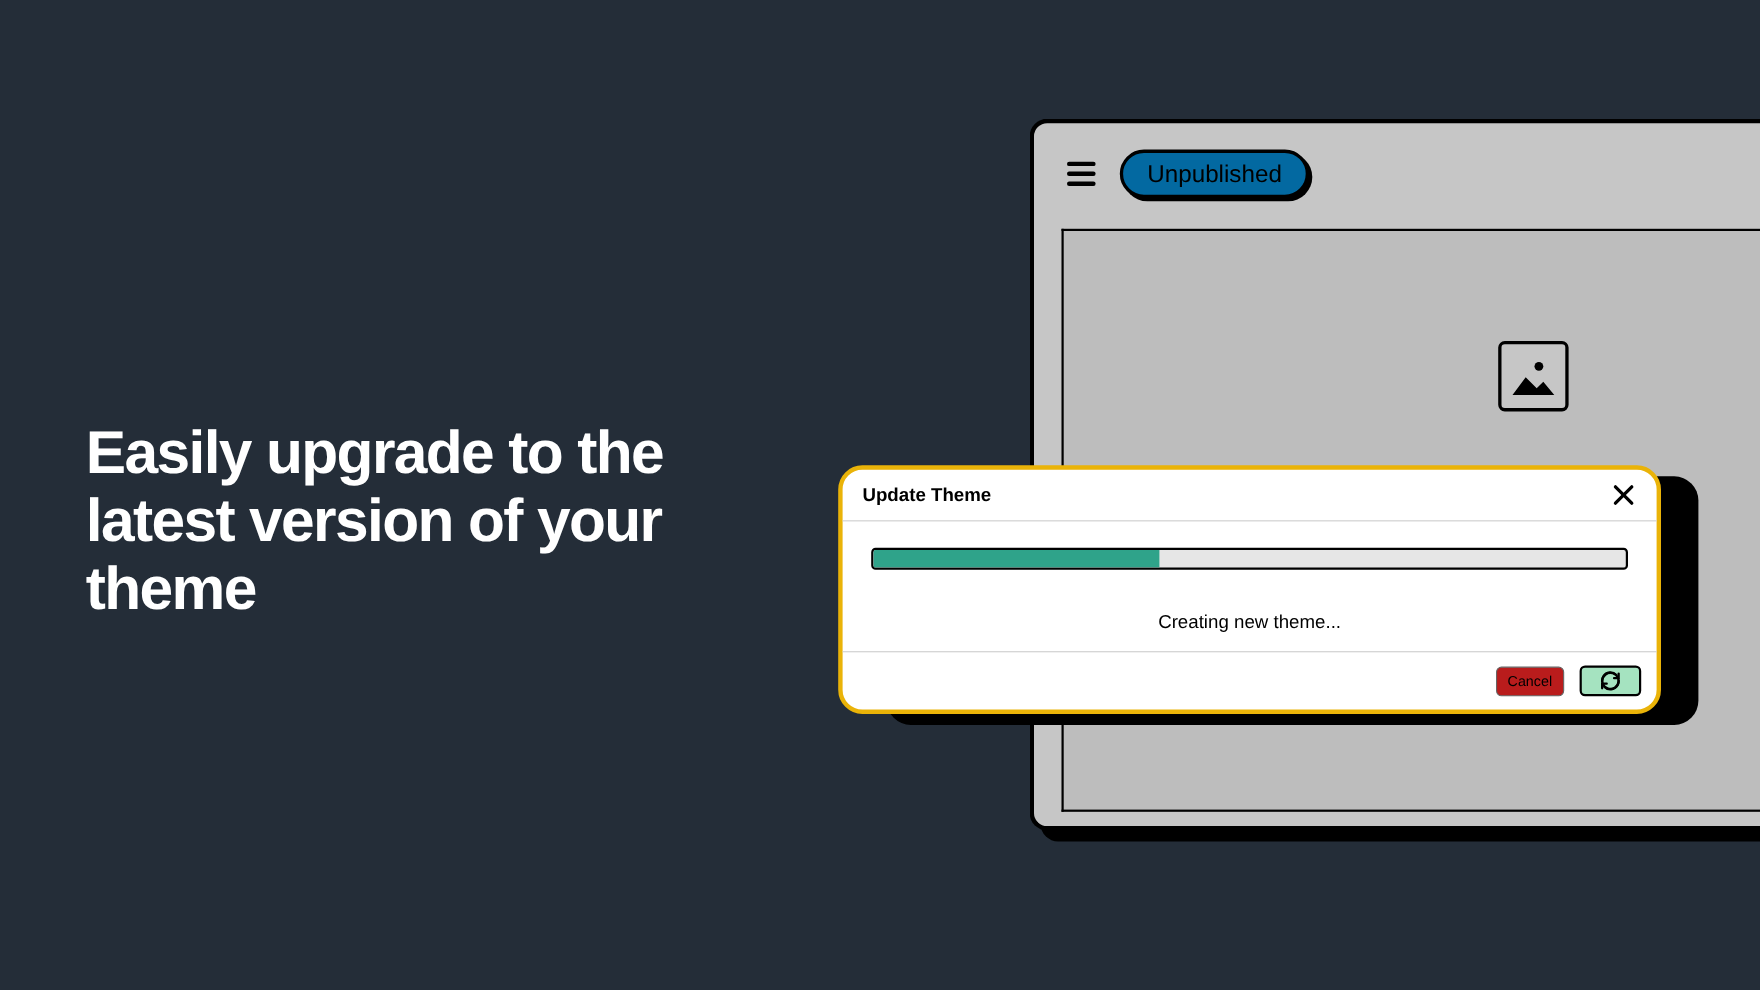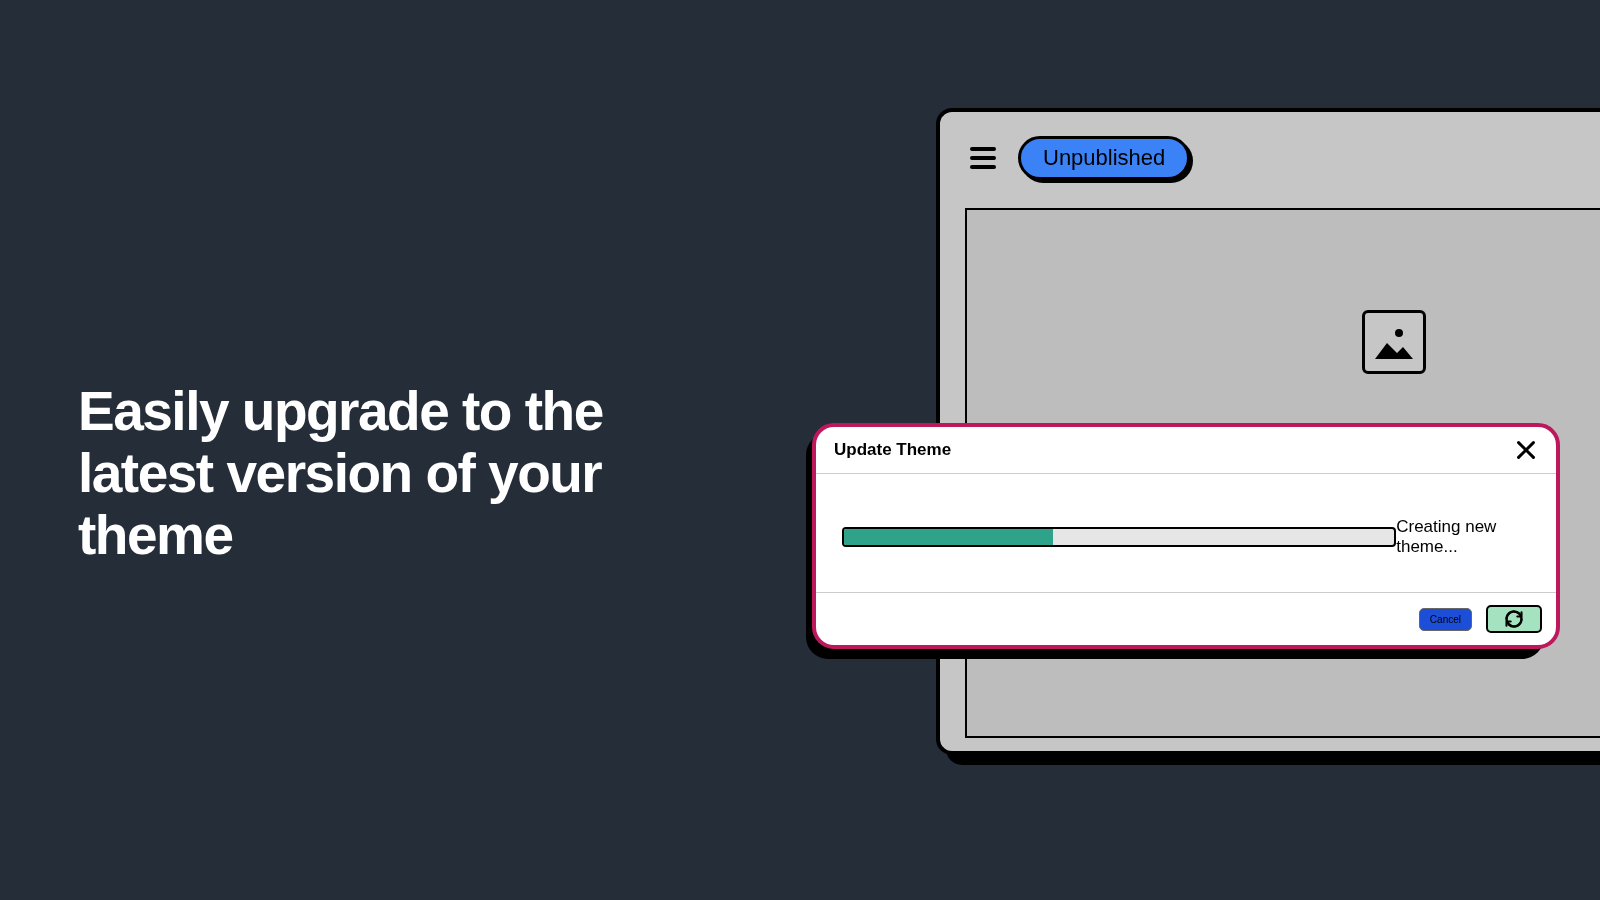--- a/index.html
+++ b/index.html
@@ -79,21 +79,21 @@
       flex-direction: column;
       justify-content: space-between;
     }
     .hamburger-line {
       width: 100%;
       height: 4px;
       background: #000;
       border-radius: 2px;
     }
     .badge {
-      background: #3b82f6;
+      background: #0369a1;
       border: 3px solid #000;
       border-radius: 40px;
       padding: 6px 22px;
       font-size: 22px;
       font-weight: 500;
       color: #000;
       box-shadow: 3px 3px 0 #000;
     }
     .content-area {
       margin: 10px 0 0 25px;
@@ -125,26 +125,26 @@
       position: absolute;
       left: 806px;
       top: 433px;
       width: 738px;
       height: 226px;
       background: #000;
       border-radius: 22px;
     }
     .dialog {
       position: absolute;
-      left: 812px;
+      left: 762px;
       top: 423px;
       width: 748px;
       height: 226px;
       background: #fff;
-      border: 4px solid #be185d;
+      border: 4px solid #eab308;
       border-radius: 22px;
       display: flex;
       flex-direction: column;
     }
     .dialog-header {
       display: flex;
       justify-content: space-between;
       align-items: center;
       padding: 11px 18px 11px 18px;
       border-bottom: 1px solid #ccc;
@@ -174,21 +174,21 @@
     .close-icon::before {
       transform: translate(-50%, -50%) rotate(45deg);
     }
     .close-icon::after {
       transform: translate(-50%, -50%) rotate(-45deg);
     }
     .dialog-body {
       flex: 1;
       padding: 24px 26px 16px;
       display: flex;
-      flex-direction: row;
+      flex-direction: column;
       align-items: center;
       justify-content: space-between;
     }
     .progress-bar {
       width: 100%;
       height: 20px;
       background: #e6e6e6;
       border: 2px solid #000;
       border-radius: 4px;
       overflow: hidden;
@@ -206,25 +206,25 @@
     }
     .dialog-footer {
       display: flex;
       justify-content: flex-end;
       align-items: center;
       gap: 14px;
       padding: 12px 14px;
       border-top: 1px solid #ccc;
     }
     .cancel-button {
-      background: #1d4ed8;
+      background: #b91c1c;
       border: 1.5px solid #666;
       border-radius: 5px;
       padding: 5px 10px;
-      font-size: 10px;
+      font-size: 13px;
       color: #000;
       cursor: pointer;
     }
     .refresh-button {
       width: 56px;
       height: 28px;
       background: #a5e3c0;
       border: 2px solid #000;
       border-radius: 5px;
       display: flex;

